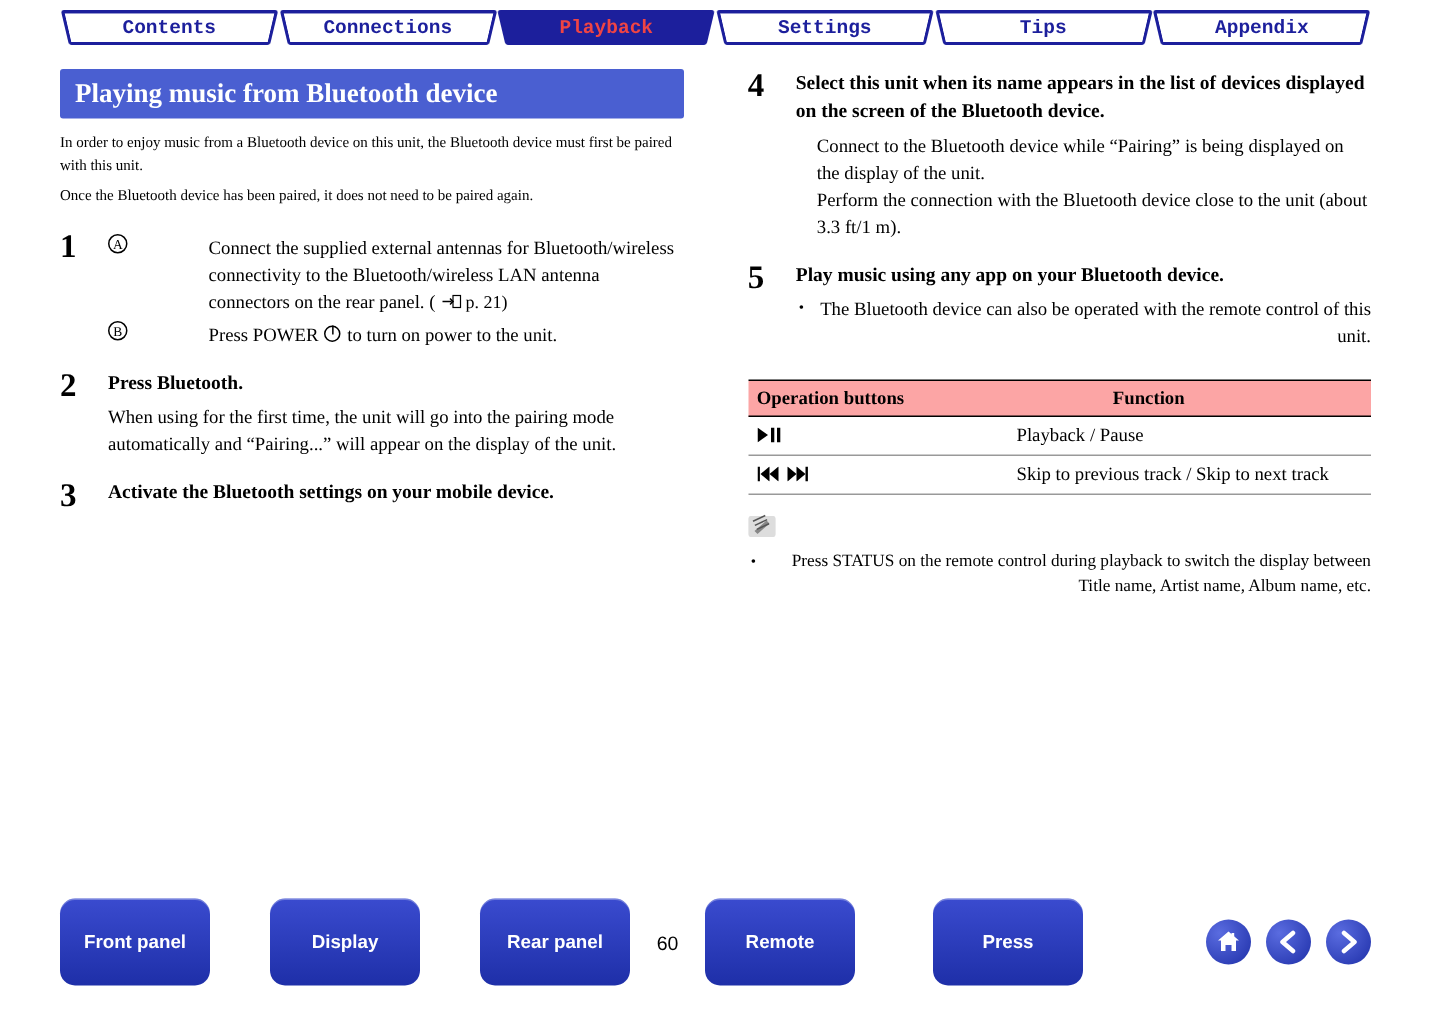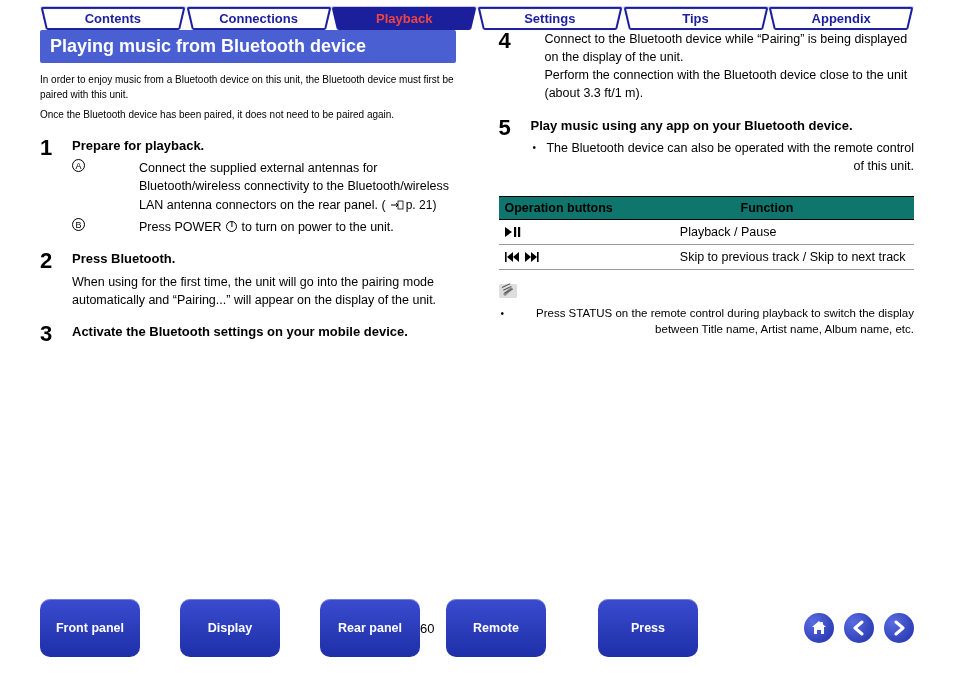--- a/index.html
+++ b/index.html
@@ -13,20 +13,22 @@
     color: #000;
   }
   .page {
     padding: 8px 40px 0 40px;
     position: relative;
     height: 100%;
   }
   
   .topnav2 {
     display:flex;
+    margin-bottom:16px;
+    font-family:Liberation Mono, monospace;
   }
   .t2 {
     flex:1;
     text-align:center;
     font-weight:bold;
     color:#1c1f9c;
     font-size:13px;
     line-height:22px;
     height:22px;
     position:relative;
@@ -41,20 +43,21 @@
     transform: perspective(60px) rotateX(-12deg);
     transform-origin: bottom center;
   }
   .t2.active .shape { background:#1c1f9c; }
   .t2.active .lbl { color:#ef4444; }
 
   
   .content {
     display:flex;
     gap:43px;
+    font-family:Liberation Serif, serif;
   }
   .col {
     flex:1;
     min-width:0;
   }
   h1.title {
     background:#4a5fd1;
     color:#fff;
     font-size:18px;
     font-weight:bold;
@@ -115,21 +118,21 @@
     width:100%;
     border-collapse:collapse;
     margin-top:16px;
     font-size:12.5px;
   }
   table.ops th {
     text-align:left;
     padding:4px 6px;
     border-top:1px solid #000;
     border-bottom:1px solid #000;
-    background:#0f766e;
+    background:#fca5a5;
     font-weight:bold;
   }
   table.ops th:last-child { text-align:center; }
   table.ops td {
     padding:5px 6px;
     border-bottom:1px solid #999;
   }
   table.ops td:last-child { text-align:left; padding-left:60px;}
   table.ops tr:first-child td { }
   .op-icon { font-size:12px; letter-spacing:1px; }
@@ -171,21 +174,21 @@
     font-weight:bold;
     font-size:12.5px;
     padding:22px 0;
     border-radius:10px;
     text-align:center;
     cursor:pointer;
     box-shadow: inset 0 1px 0 rgba(255,255,255,.3);
     width:100px;
   }
   .pill-group-left { display:flex; gap:40px; }
-  .pageno { width:26px; text-align:left; font-size:13px; }
+  .pageno { width:50px; text-align:center; font-size:13px; }
   .pill-group-right { display:flex; gap:52px; }
   .nav-icons { margin-left:auto; display:flex; gap:10px; align-items:center; }
   .circ-btn {
     width:30px; height:30px;
     border-radius:50%;
     background: radial-gradient(circle at 30% 30%, #5a6ce0, #1e2fa8);
     display:flex;
     align-items:center;
     justify-content:center;
     cursor:pointer;
@@ -209,21 +212,20 @@
 
   <div class="content">
     <div class="col">
       <h1 class="title">Playing music from Bluetooth device</h1>
       <p class="intro">In order to enjoy music from a Bluetooth device on this unit, the Bluetooth device must first be paired with this unit.</p>
       <p class="intro">Once the Bluetooth device has been paired, it does not need to be paired again.</p>
 
       <div class="step">
         <div class="num">1</div>
         <div class="body">
-          <span class="st-title">Prepare for playback.</span>
           <div class="substep">
             <div class="circ">A</div>
             <div class="txt">
               <span>Connect the supplied external antennas for Bluetooth/wireless connectivity to the Bluetooth/wireless LAN antenna connectors on the rear panel.  (</span><span class="hand-icon"><svg width="14" height="10" viewBox="0 0 14 10">
                     <path d="M1 5 L7 5 M6 3 L8 5 L6 7" stroke="#000" stroke-width="1" fill="none"></path>
                     <rect x="8" y="1" width="5" height="8" fill="none" stroke="#000" stroke-width="0.8"></rect>
                   </svg></span><span class="ref">p. 21)</span>
             </div>
           </div>
           <div class="substep">
@@ -248,20 +250,21 @@
         <div class="body">
           <span class="st-title">Activate the Bluetooth settings on your mobile device.</span>
         </div>
       </div>
     </div>
 
     <div class="col">
       <div class="step" style="margin-top:0">
         <div class="num">4</div>
         <div class="body">
+          <span class="st-title">Select this unit when its name appears in the list of devices displayed on the screen of the Bluetooth device.</span>
           <div style="padding-left:14px">
             <div>Connect to the Bluetooth device while “Pairing” is being displayed on the display of the unit.</div>
             <div>Perform the connection with the Bluetooth device close to the unit (about 3.3 ft/1 m).</div>
           </div>
         </div>
       </div>
 
       <div class="step">
         <div class="num">5</div>
         <div class="body">

